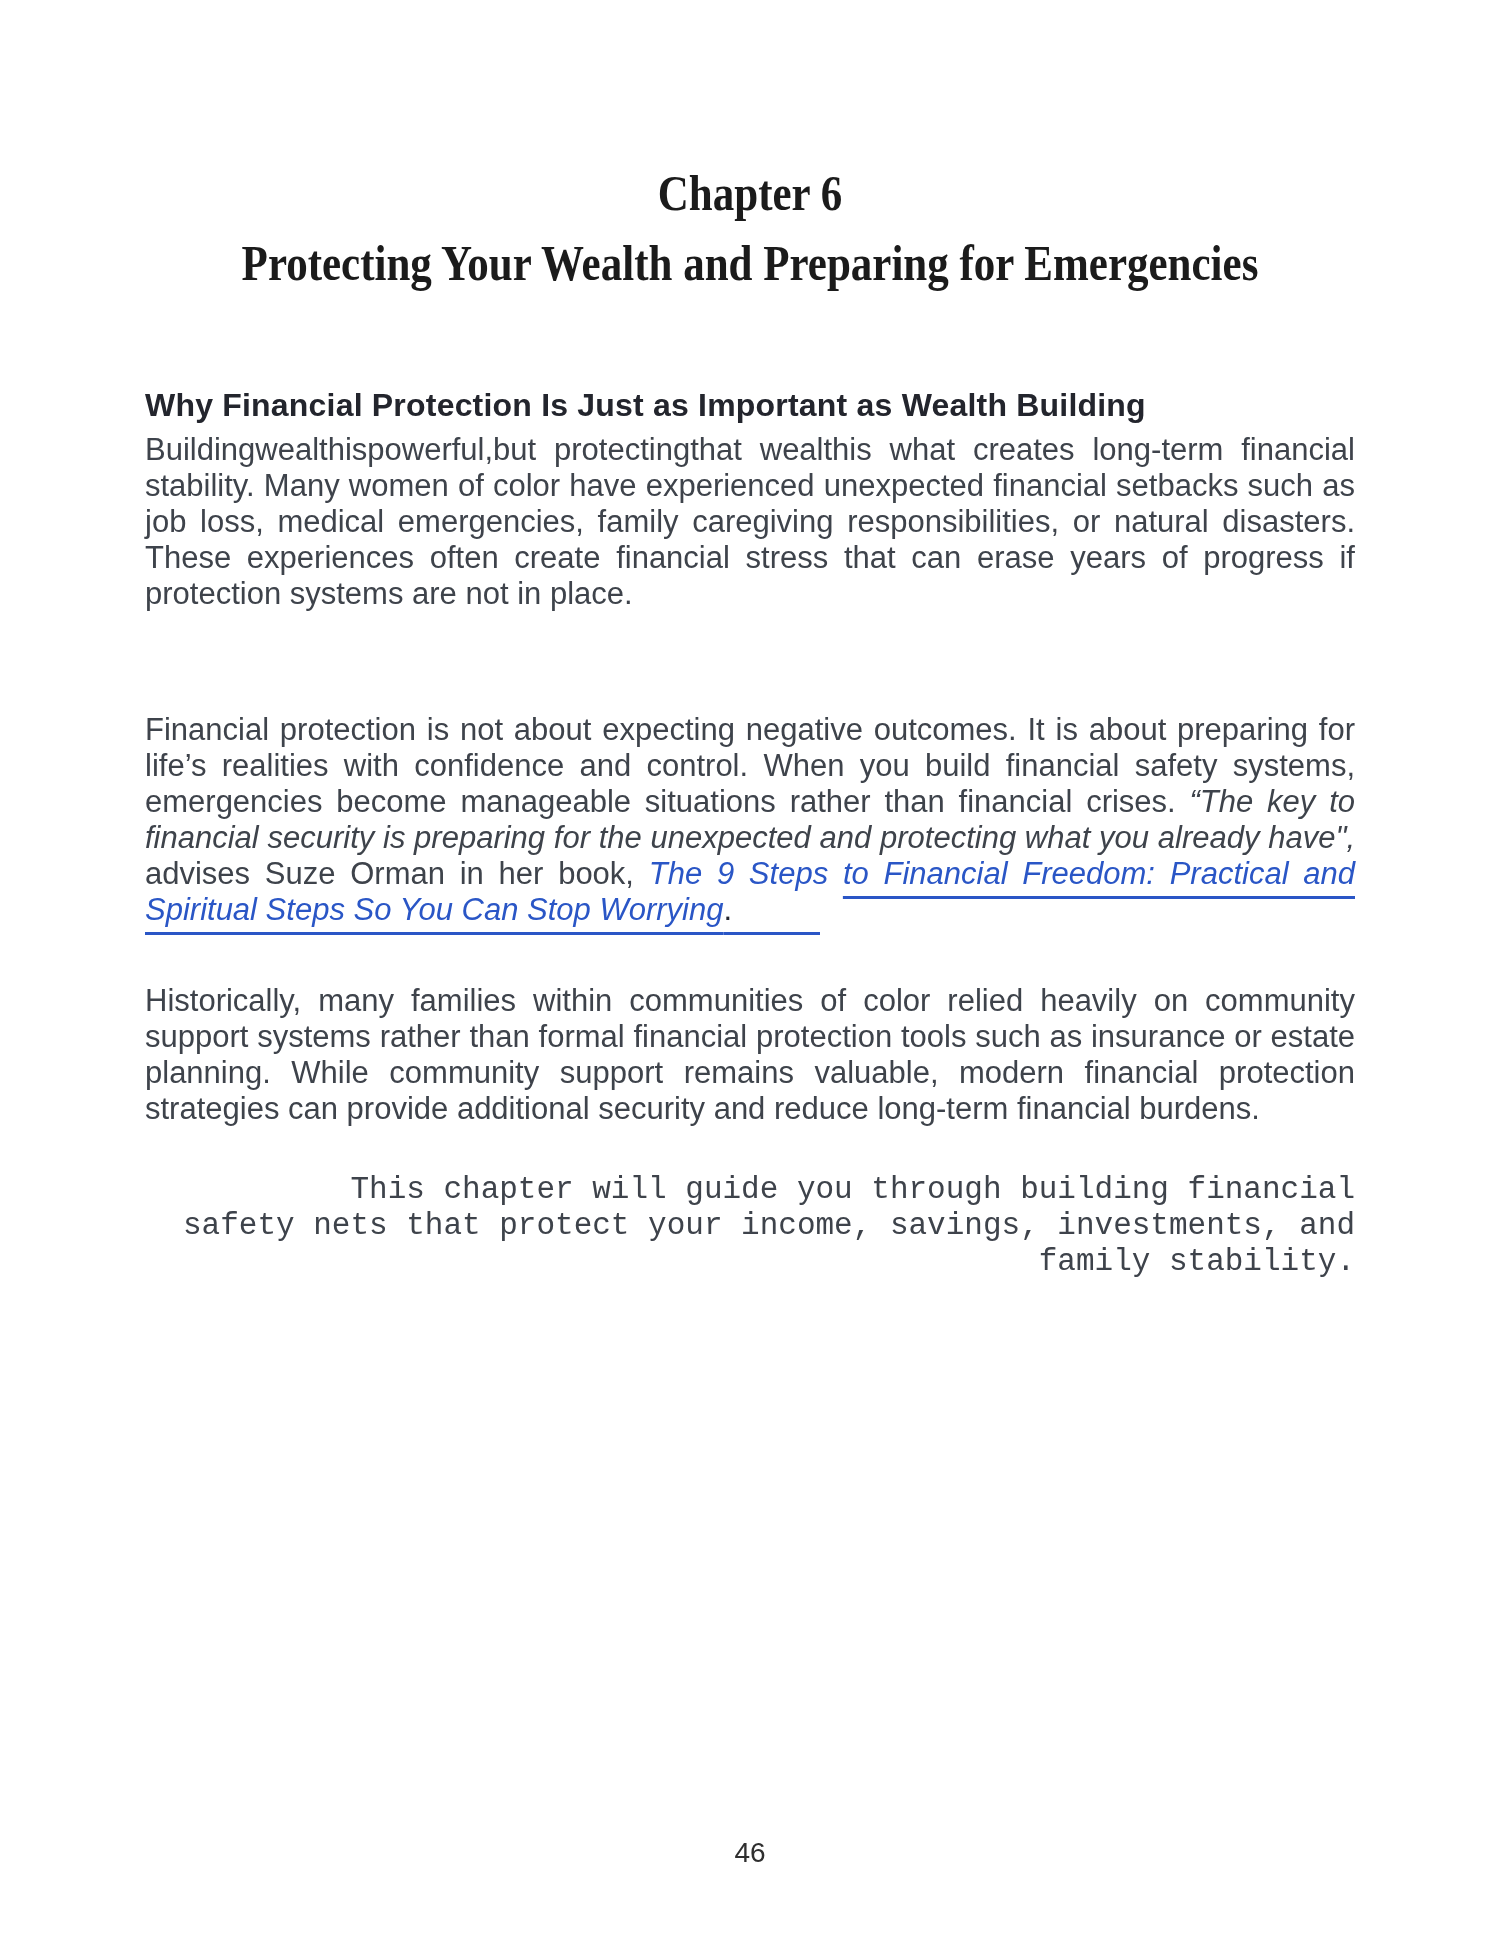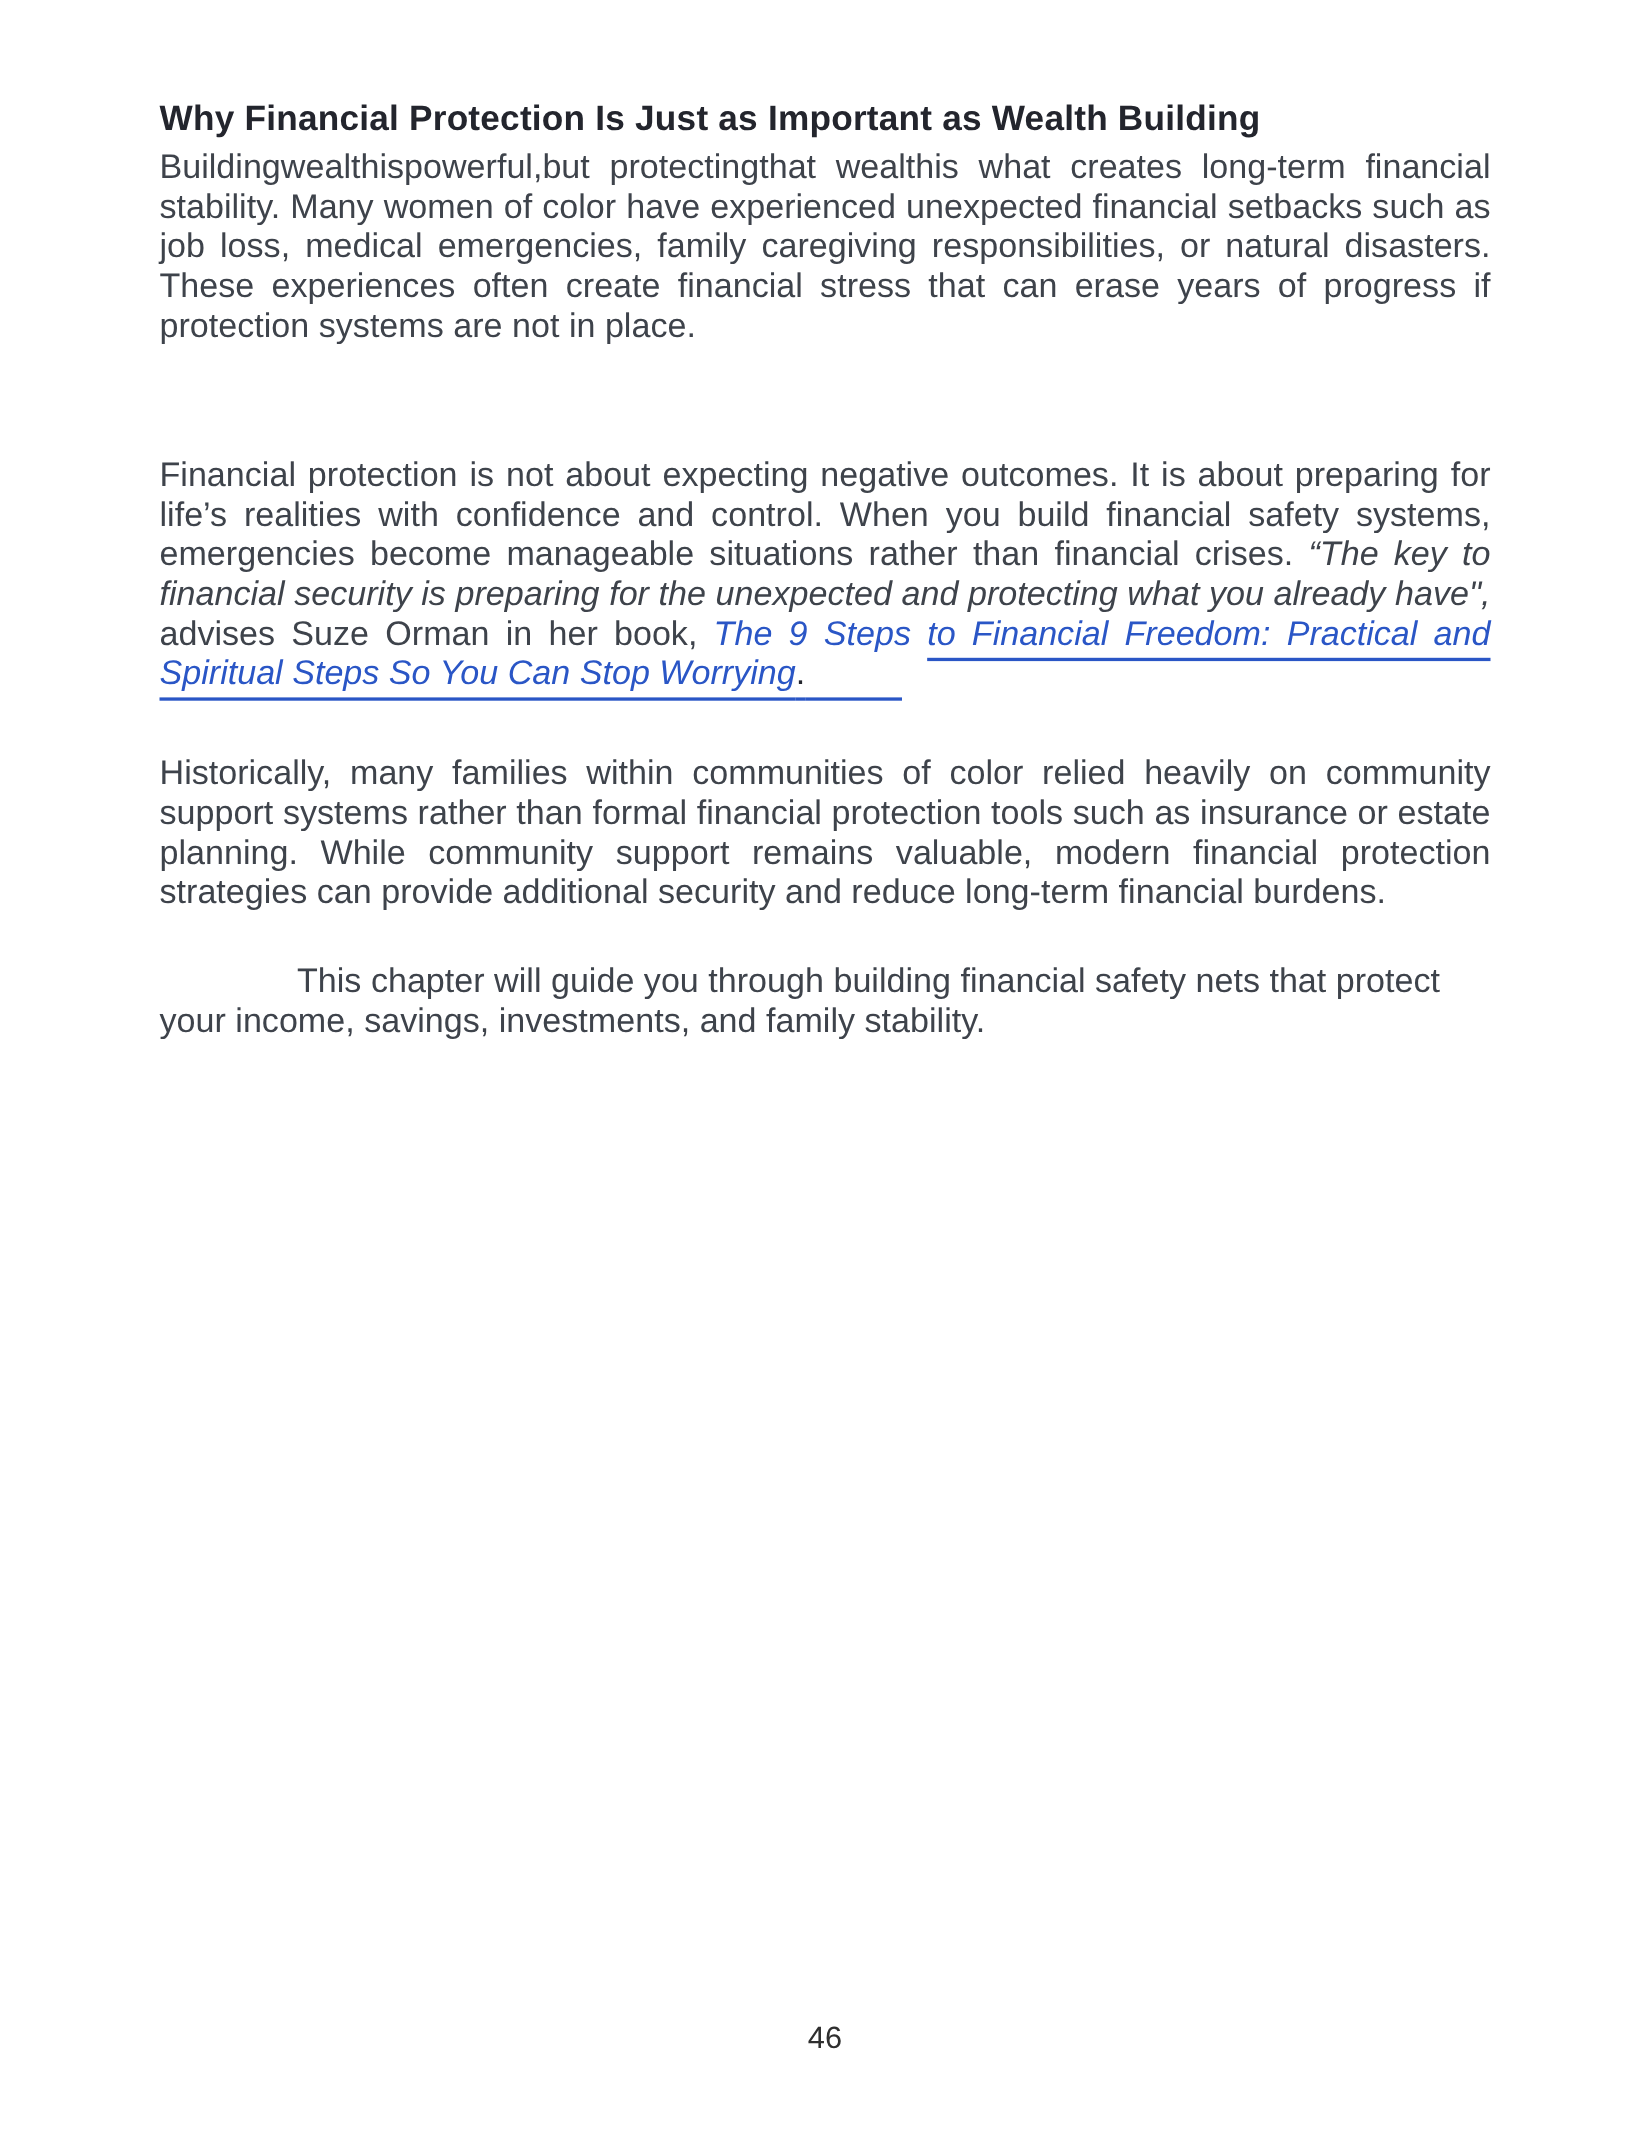--- a/index.html
+++ b/index.html
@@ -50,22 +50,23 @@
     font-size:31px;
     line-height:36px;
     text-align:justify;
     color:var(--body-text);
   }
   p.p1{margin-top:6px;}
   p.p2{margin-top:100px;}
   p.p3{margin-top:55px;}
   p.p4{
     margin-top:45px;
-    text-align:left;
+    text-align:right;
     text-indent:125px;
+    font-family:Liberation Mono, monospace;
   }
   .italic{font-style:italic;}
   .link{
     color:var(--link-blue);
     cursor:pointer;
     font-style:italic;
   }
   .link.underlined{
     text-decoration:underline;
     text-decoration-color:var(--link-blue);
@@ -96,20 +97,24 @@
     font-size:28px;
     color:#2f2f2f;
   }
 </style>
 </head>
 <body>
 
 <div class="page">
   <div class="content">
 
+    <header class="title-block">
+      <div class="title-line">Chapter 6</div>
+      <div class="title-line">Protecting Your Wealth and Preparing for Emergencies</div>
+    </header>
 
     <h2 class="section-heading">Why Financial Protection Is Just as Important as Wealth Building</h2>
 
     <p class="body p1"><span>Buildingwealthispowerful,but protectingthat wealthis what creates long-term financial stability. Many women of color have experienced unexpected financial setbacks such as job loss, medical emergencies, family caregiving responsibilities, or natural disasters. These experiences often create financial stress that can erase years of progress if protection systems are not in place.</span></p>
 
     <p class="body p2"><span>Financial protection is not about expecting negative outcomes. It is about preparing for life’s realities with confidence and control. When you build financial safety systems, emergencies become manageable situations rather than financial crises. </span><span class="italic">“The key to financial security is preparing for the unexpected and protecting what you already have",</span><span> advises Suze Orman in her book, </span><span class="link plain">The 9 Steps </span><span class="link underlined">to Financial Freedom: Practical and Spiritual Steps So You Can Stop Worrying</span><span class="dot-underlined">.</span><span class="ul-tail"></span></p>
 
     <p class="body p3"><span>Historically, many families within communities of color relied heavily on community support systems rather than formal financial protection tools such as insurance or estate planning. While community support remains valuable, modern financial protection strategies can provide additional security and reduce long-term financial burdens.</span></p>
 
     <p class="body p4"><span>This chapter will guide you through building financial safety nets that protect your income, savings, investments, and family stability.</span></p>

